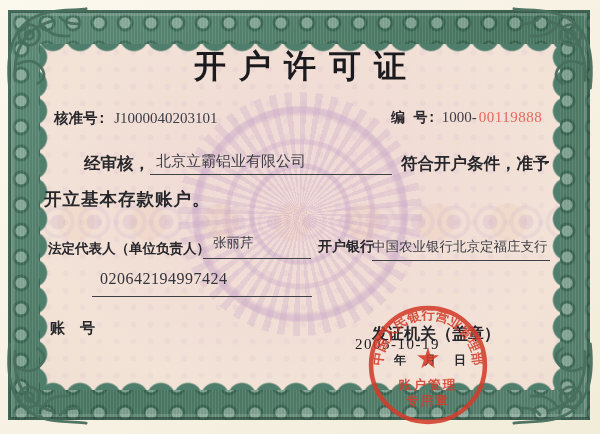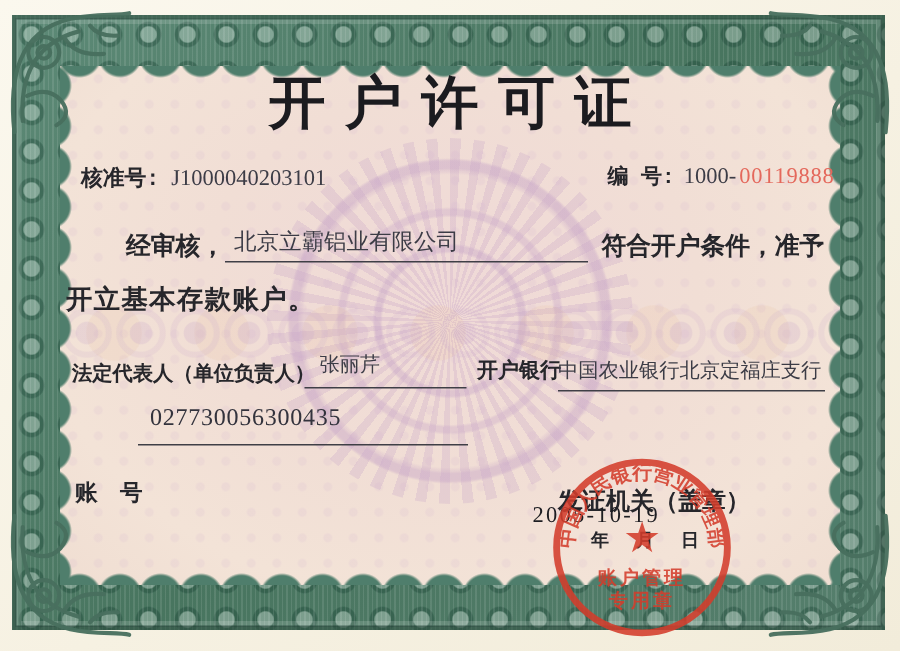--- a/index.html
+++ b/index.html
@@ -63,25 +63,25 @@
     background-image:
       radial-gradient(circle at 50% 50%, rgba(201,168,202,0.30) 0 7px, rgba(0,0,0,0) 8px 12px, rgba(201,168,202,0.22) 13px 16px, rgba(0,0,0,0) 17px),
       radial-gradient(circle at 50% 50%, rgba(224,176,128,0.14) 0 18px, rgba(0,0,0,0) 19px);
     background-size:36px 52px, 72px 52px;}
   
   .lbl{font-family:Liberation Mono, monospace; font-weight:bold; color:#26262b;}
   .val{font-family:"Liberation Serif","DejaVu Serif",serif; color:#3c3c46;}
   .red{color:#e4685c;}
   .txt{position:absolute; z-index:5; white-space:nowrap;}
   .title{margin:0; position:absolute; left:0; right:0; top:50px; z-index:5;
-    font-family:"Liberation Serif","DejaVu Serif",serif; font-weight:bold; font-size:38px; line-height:1;
+    font-family:"Liberation Serif","DejaVu Serif",serif; font-weight:bold; font-size:32px; line-height:1;
     color:#1b1b1f; text-align:center; letter-spacing:13px; text-indent:13px;}
   .approval{left:54px; top:109px; font-size:14.5px;}
   .approval .val{font-size:15px; margin-left:8px;}
-  .serial{left:405px; top:109px; font-size:14px;}
+  .serial{left:391px; top:109px; font-size:14px;}
   .serial .val{font-size:15px; margin-left:6px;}
   .serial .red{margin-left:2px; letter-spacing:0.5px;}
   .review-line{left:84px; top:144px; display:flex; align-items:flex-end;}
   .review-line .lbl{font-size:16.5px;}
   .fill{display:inline-flex; align-items:flex-end; border-bottom:1.5px solid #3f3f46;}
   .company-fill{width:242px; height:30px;}
   .company-fill .val{font-size:15px; margin-bottom:3px; padding-left:6px;}
   .review-suffix{margin-left:9px;}
   .grant{left:44px; top:187px; font-size:17.5px; letter-spacing:1px;}
   .rep-label{left:48px; top:240px; font-size:13.5px;}
@@ -186,21 +186,21 @@
   </span>
   <span class="txt lbl rep-label">法定代表人（单位负责人）</span>
 
   <span class="txt lbl bank-label">开户银行</span>
   <span class="txt fill bank-fill">
     <span class="val">中国农业银行北京定福庄支行</span>
   </span>
 
   <span class="txt lbl acct-label">账　号</span>
   <span class="txt fill acct-fill">
-    <span class="val">027730056300435</span>
+    <span class="val">020642194997424</span>
   </span>
 
   <div class="txt issuer lbl">发证机关（盖章）</div>
   <div class="txt issue-date val">2005-10-19</div>
   <div class="txt date-units lbl">
     <span>年</span>
     <span>月</span>
     <span>日</span>
   </div>
 

